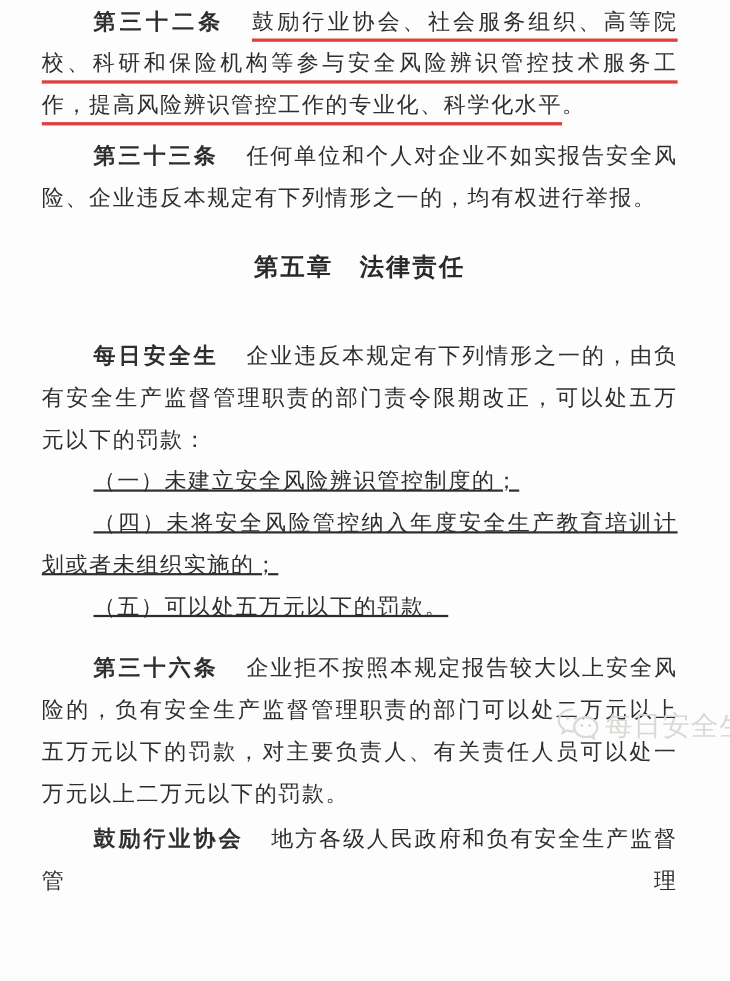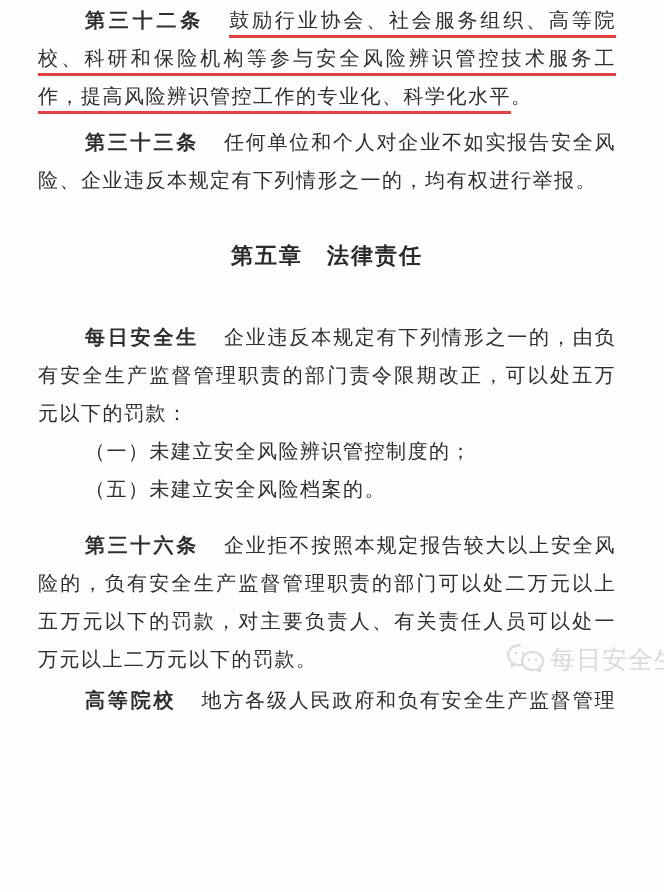--- a/index.html
+++ b/index.html
@@ -29,35 +29,35 @@
   p.article-33 { margin-top: 8px; }
   p.article-35 { margin-top: 18px; }
   p.article-36 { margin-top: 3px; text-align-last: justify; }
   .art-num {
     font-family: "Liberation Sans", "DejaVu Sans", sans-serif;
     font-weight: bold;
     letter-spacing: 2.5px;
     margin-right: 25px;
   }
   p.chapter {
-    margin: 38px 0 43px 0;
+    margin: 25px 0 43px 0;
     text-indent: 0;
     text-align: center;
     font-family: Liberation Sans, sans-serif;
     font-weight: bold;
     font-size: 22px;
     line-height: 38px;
     letter-spacing: 2px;
     color: #2a2a2a;
   }
   .redline {
     border-bottom: 3px solid #df4040;
     padding-bottom: 4px;
   }
-  .item { margin-top: 0; }
+  .item { margin-top: 0; text-decoration: underline; }
   .watermark {
     position: absolute;
     top: 641px;
     right: -16px;
     display: flex;
     align-items: center;
     gap: 3px;
     color: #dbd9d5;
     font-size: 25px;
     letter-spacing: 1px;
@@ -80,28 +80,29 @@
     <span class="art-num">第三十三条</span><span>任何单位和个人对企业不如实报告安全风险、企业违反本规定有下列情形之一的，均有权进行举报。</span>
   </p>
 
   <p class="chapter">第五章　法律责任</p>
 
   <p class="para article-34">
     <span class="art-num">每日安全生</span><span>企业违反本规定有下列情形之一的，由负有安全生产监督管理职责的部门责令限期改正，可以处五万元以下的罚款：</span>
   </p>
 
   <p class="para item">（一）未建立安全风险辨识管控制度的；</p>
-  <p class="para item">（五）未建立安全风险档案的。</p>
+  <p class="para item">（四）未将安全风险管控纳入年度安全生产教育培训计划或者未组织实施的；</p>
+  <p class="para item">（五）可以处五万元以下的罚款。</p>
 
   <p class="para article-35">
     <span class="art-num">第三十六条</span><span>企业拒不按照本规定报告较大以上安全风险的，负有安全生产监督管理职责的部门可以处二万元以上五万元以下的罚款，对主要负责人、有关责任人员可以处一万元以上二万元以下的罚款。</span>
   </p>
 
   <p class="para article-36">
-    <span class="art-num">高等院校</span><span>地方各级人民政府和负有安全生产监督管理</span>
+    <span class="art-num">鼓励行业协会</span><span>地方各级人民政府和负有安全生产监督管理</span>
   </p>
 
   <div class="watermark">
     <span>
       <svg width="42" height="36" viewBox="0 0 42 36" fill="none" xmlns="http://www.w3.org/2000/svg">
         <path d="M15 4 C8 4 3 8.5 3 14 C3 17.2 4.8 19.9 7.5 21.7 L6.5 25.2 L10.5 23.1 C11.9 23.6 13.4 23.9 15 23.9 C15.4 23.9 15.8 23.9 16.2 23.85" stroke="#dbd9d5" stroke-width="2" fill="none" stroke-linecap="round"></path>
         <circle cx="11" cy="12" r="1.3" fill="#dbd9d5"></circle>
         <circle cx="18" cy="12" r="1.3" fill="#dbd9d5"></circle>
         <path d="M27.5 11 C21.5 11 17 15 17 20 C17 25 21.5 29 27.5 29 C28.9 29 30.2 28.8 31.4 28.4 L35.2 30.4 L34.2 27.1 C36.6 25.5 38 22.9 38 20 C38 15 33.5 11 27.5 11 Z" stroke="#dbd9d5" stroke-width="2" fill="none" stroke-linejoin="round"></path>
         <circle cx="24" cy="18.5" r="1.3" fill="#dbd9d5"></circle>

